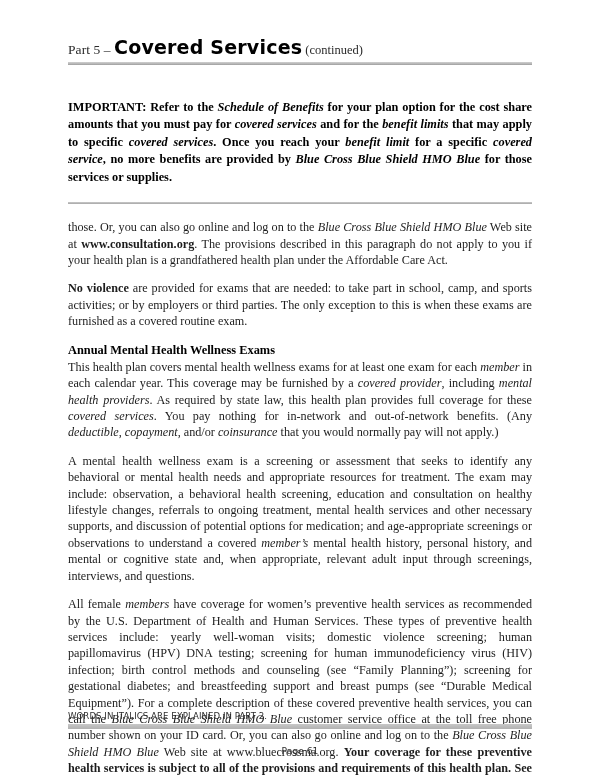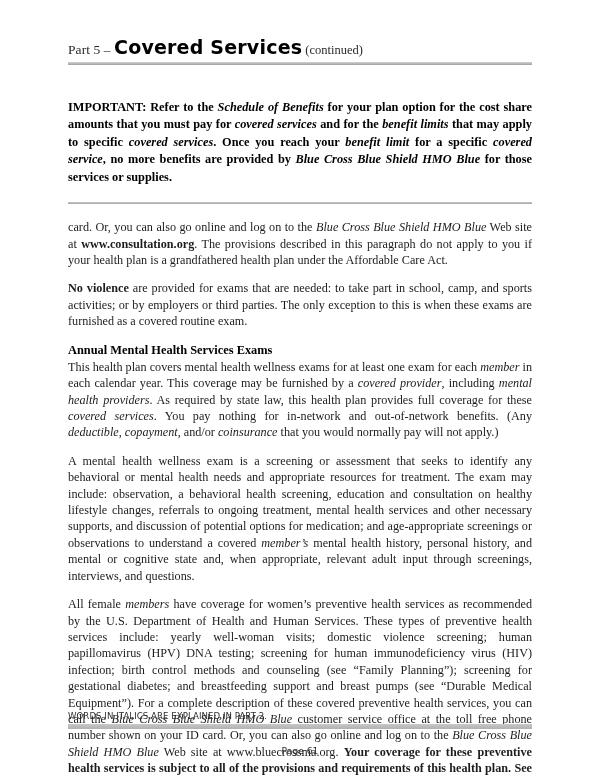--- a/index.html
+++ b/index.html
@@ -152,25 +152,25 @@
     </div>
 
     <div class="important-block">
       <span>IMPORTANT:</span><span> Refer to the </span><i>Schedule of Benefits</i><span> for your plan option for the cost share amounts that you must pay for </span><i>covered services</i><span> and for the </span><i>benefit limits</i><span> that may apply to specific </span><i>covered services</i><span>. Once you reach your </span><i>benefit limit</i><span> for a specific </span><i>covered service</i><span>, no more benefits are provided by </span><i>Blue Cross Blue Shield HMO Blue</i><span> for those services or supplies.</span>
     </div>
 
     <div class="rule-thin"></div>
 
     <div class="body-area">
 
-      <p class="para"><span>card. Or, you can also go online and log on to the </span><i>Blue Cross Blue Shield HMO Blue</i><span> Web site at </span><b>www.consultation.org</b><span>. The provisions described in this paragraph do not apply to you if your health plan is a grandfathered health plan under the Affordable Care Act.</span></p>
+      <p class="para"><span>those. Or, you can also go online and log on to the </span><i>Blue Cross Blue Shield HMO Blue</i><span> Web site at </span><b>www.consultation.org</b><span>. The provisions described in this paragraph do not apply to you if your health plan is a grandfathered health plan under the Affordable Care Act.</span></p>
 
       <p class="para"><b>No violence</b><span> are provided for exams that are needed: to take part in school, camp, and sports activities; or by employers or third parties. The only exception to this is when these exams are furnished as a covered routine exam.</span></p>
 
-      <h3 class="sec-heading">Annual Mental Health Services Exams</h3>
+      <h3 class="sec-heading">Annual Mental Health Wellness Exams</h3>
 
       <p class="para"><span>This health plan covers mental health wellness exams for at least one exam for each </span><i>member</i><span> in each calendar year. This coverage may be furnished by a </span><i>covered provider</i><span>, including </span><i>mental health providers</i><span>. As required by state law, this health plan provides full coverage for these </span><i>covered services</i><span>. You pay nothing for in-network and out-of-network benefits. (Any </span><i>deductible</i><span>, </span><i>copayment</i><span>, and/or </span><i>coinsurance</i><span> that you would normally pay will not apply.)</span></p>
 
       <p class="para"><span>A mental health wellness exam is a screening or assessment that seeks to identify any behavioral or mental health needs and appropriate resources for treatment. The exam may include: observation, a behavioral health screening, education and consultation on healthy lifestyle changes, referrals to ongoing treatment, mental health services and other necessary supports, and discussion of potential options for medication; and age-appropriate screenings or observations to understand a covered </span><i>member’s</i><span> mental health history, personal history, and mental or cognitive state and, when appropriate, relevant adult input through screenings, interviews, and questions.</span></p>
 
 
       <p class="para tight"><span>All female </span><i>members</i><span> have coverage for women’s preventive health services as recommended by the U.S. Department of Health and Human Services. These types of preventive health services include: yearly well-woman visits; domestic violence screening; human papillomavirus (HPV) DNA testing; screening for human immunodeficiency virus (HIV) infection; birth control methods and counseling (see “Family Planning”); screening for gestational diabetes; and breastfeeding support and breast pumps (see “Durable Medical Equipment”). For a complete description of these covered preventive health services, you can call the </span><i>Blue Cross Blue Shield HMO Blue</i><span> customer service office at the toll free phone number shown on your ID card. Or, you can also go online and log on to the </span><i>Blue Cross Blue Shield HMO Blue</i><span> Web site at www.bluecrossma.org. </span><b>Your coverage for these preventive health services is subject to all of the provisions and requirements of this health plan. See other sections of your Subscriber Certificate to understand the provisions related to your coverage for prenatal care, routine GYN exams, family planning, and pharmacy benefits for birth control drugs and devices when you have prescription drug coverage under this health plan.</b></p>
 
     </div>
   </div>

